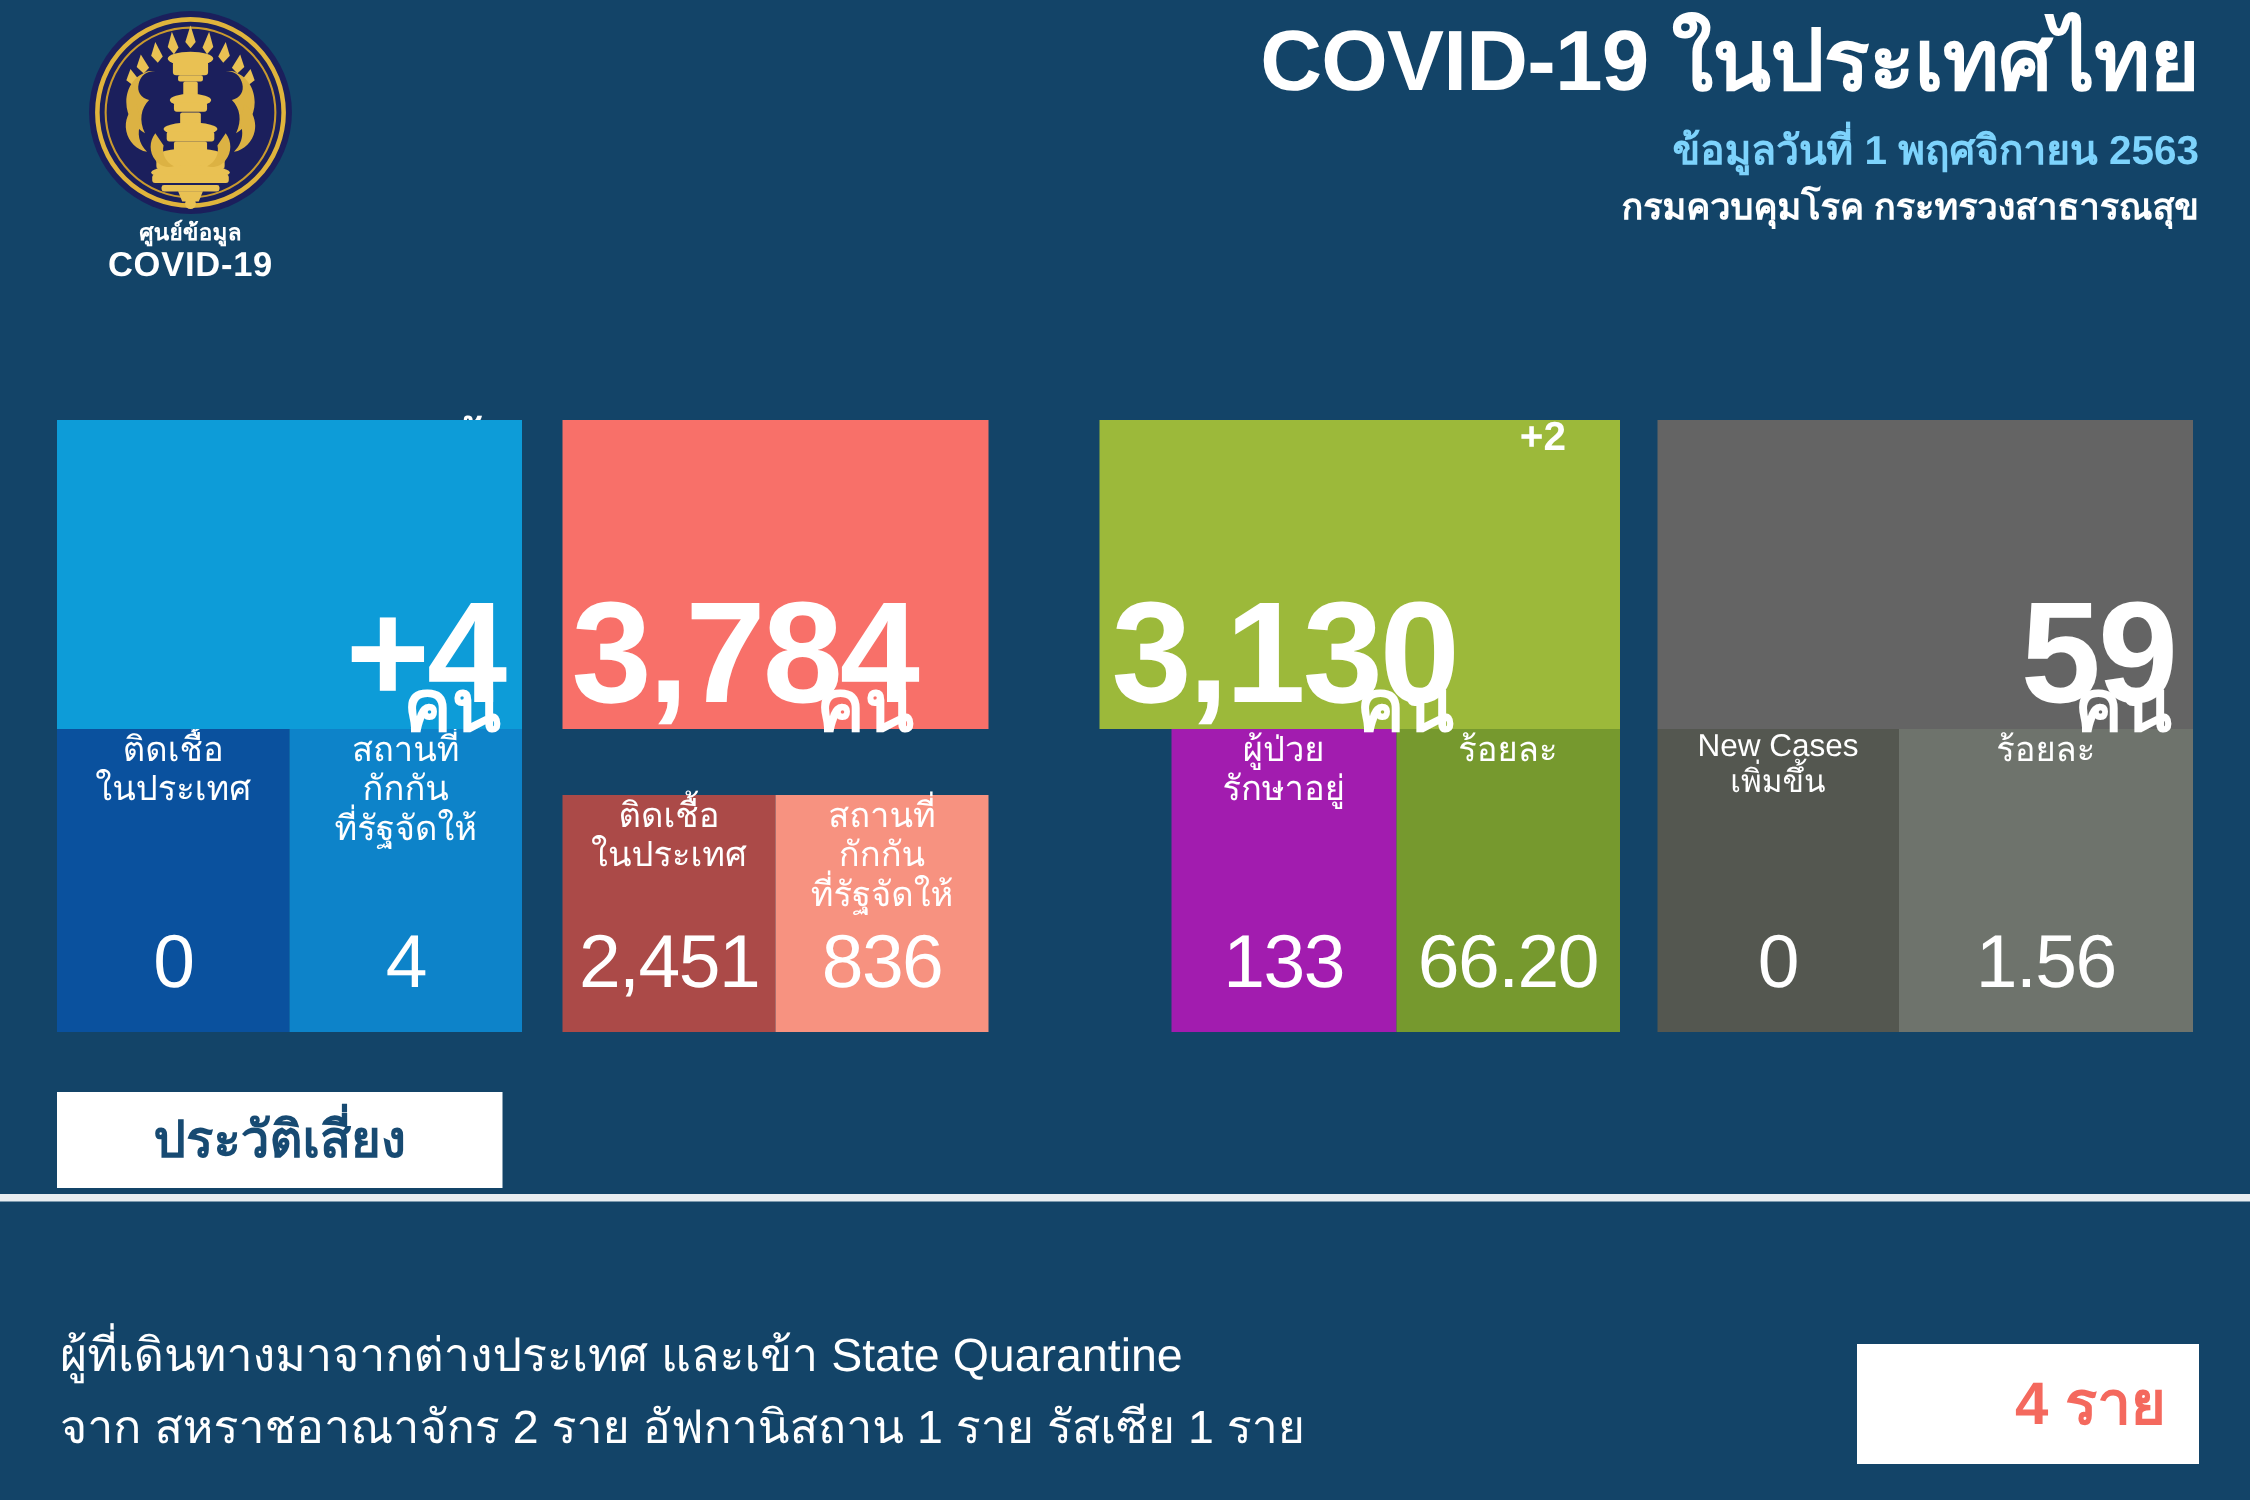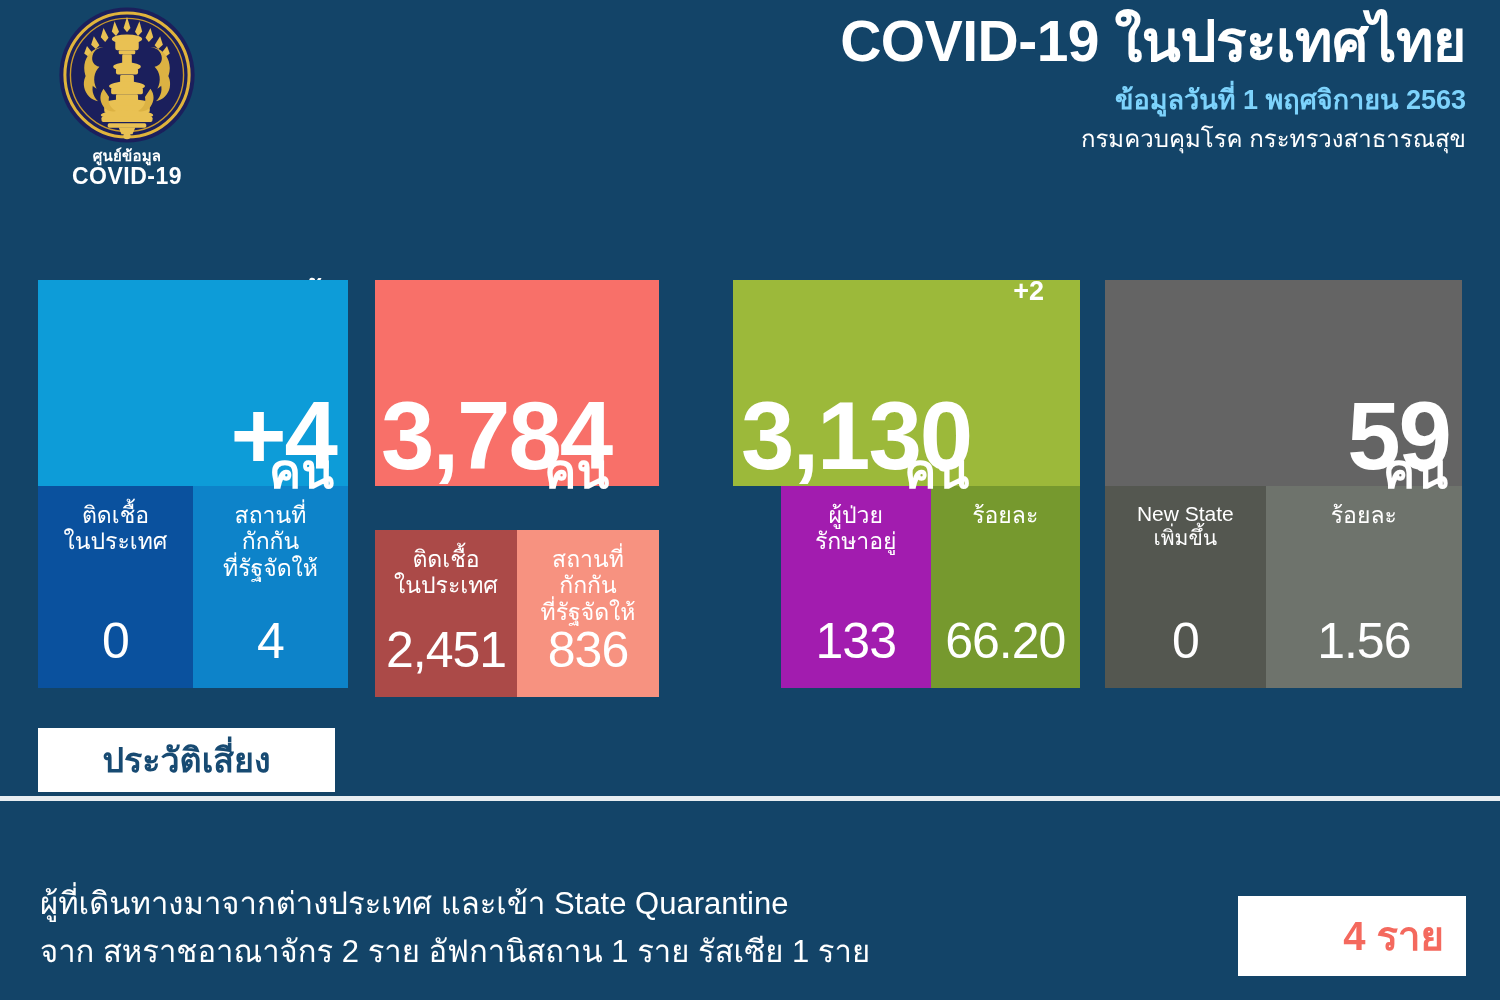--- a/index.html
+++ b/index.html
@@ -28,21 +28,21 @@
   .titlebox{position:absolute;right:34px;top:12px;text-align:right;}
   .title-main{
     color:#ffffff;font-size:57px;font-weight:700;line-height:1.02;letter-spacing:-.5px;
     white-space:nowrap;
   }
   .title-date{
     color:#7dd3fc;font-size:27px;font-weight:700;line-height:1.35;margin-top:12px;
     white-space:nowrap;
   }
   .title-org{
-    color:#ffffff;font-size:24px;font-weight:400;line-height:1.35;margin-top:4px;
+    color:#ffffff;font-size:24px;font-weight:700;line-height:1.35;margin-top:4px;
     white-space:nowrap;
   }
 
   
   .cards{position:absolute;left:0;top:236px;width:1500px;height:452px;}
   .card{position:absolute;top:44px;height:408px;display:flex;flex-direction:column;}
   .card-title{
     position:absolute;top:0;height:44px;line-height:40px;
     color:#ffffff;font-size:30px;font-weight:700;white-space:nowrap;
   }
@@ -59,21 +59,21 @@
     color:#ffffff;font-weight:700;font-size:48px;line-height:1;
     position:absolute;right:2px;top:56px;white-space:nowrap;
   }
   .hero-delta{
     position:absolute;font-size:27px;font-weight:700;color:#ffffff;line-height:1;
   }
 
   .card-split{flex:1 1 auto;display:flex;}
   .split-cell{
     flex:1 1 50%;display:flex;flex-direction:column;align-items:center;
-    justify-content:flex-start;padding-top:16px;
+    justify-content:flex-start;padding-top:0;
   }
   .cell-label{
     color:#ffffff;font-size:23px;font-weight:400;line-height:1.15;text-align:center;
     white-space:pre-line;
   }
   .cell-label.en{font-size:21px;}
   .cell-value{
     color:#ffffff;font-size:50px;font-weight:400;line-height:1;margin-top:auto;
     padding-bottom:22px;letter-spacing:-1px;
   }
@@ -279,21 +279,21 @@
     <div class="card" id="card-deaths">
       <div class="card-title">เสียชีวิต</div>
       <div class="card-hero">
         <div class="hero-wrap">
           <div class="hero-num">59</div>
           <div class="hero-unit">คน</div>
         </div>
       </div>
       <div class="card-split">
         <div class="split-cell">
-          <div class="cell-label en">New State
+          <div class="cell-label en">New Cases
 เพิ่มขึ้น</div>
           <div class="cell-value">0</div>
         </div>
         <div class="split-cell">
           <div class="cell-label">ร้อยละ</div>
           <div class="cell-value">1.56</div>
         </div>
       </div>
     </div>
 

